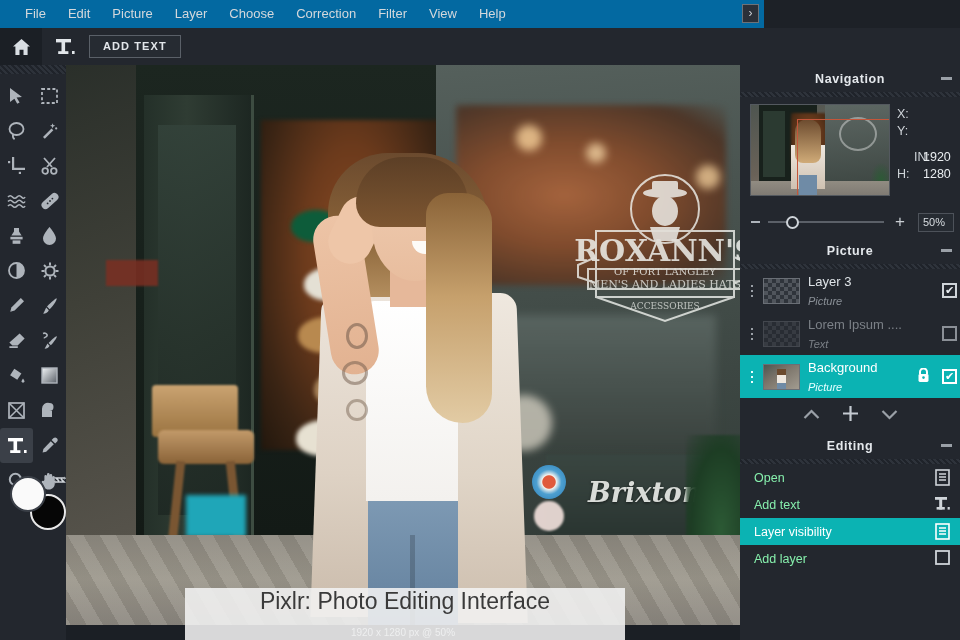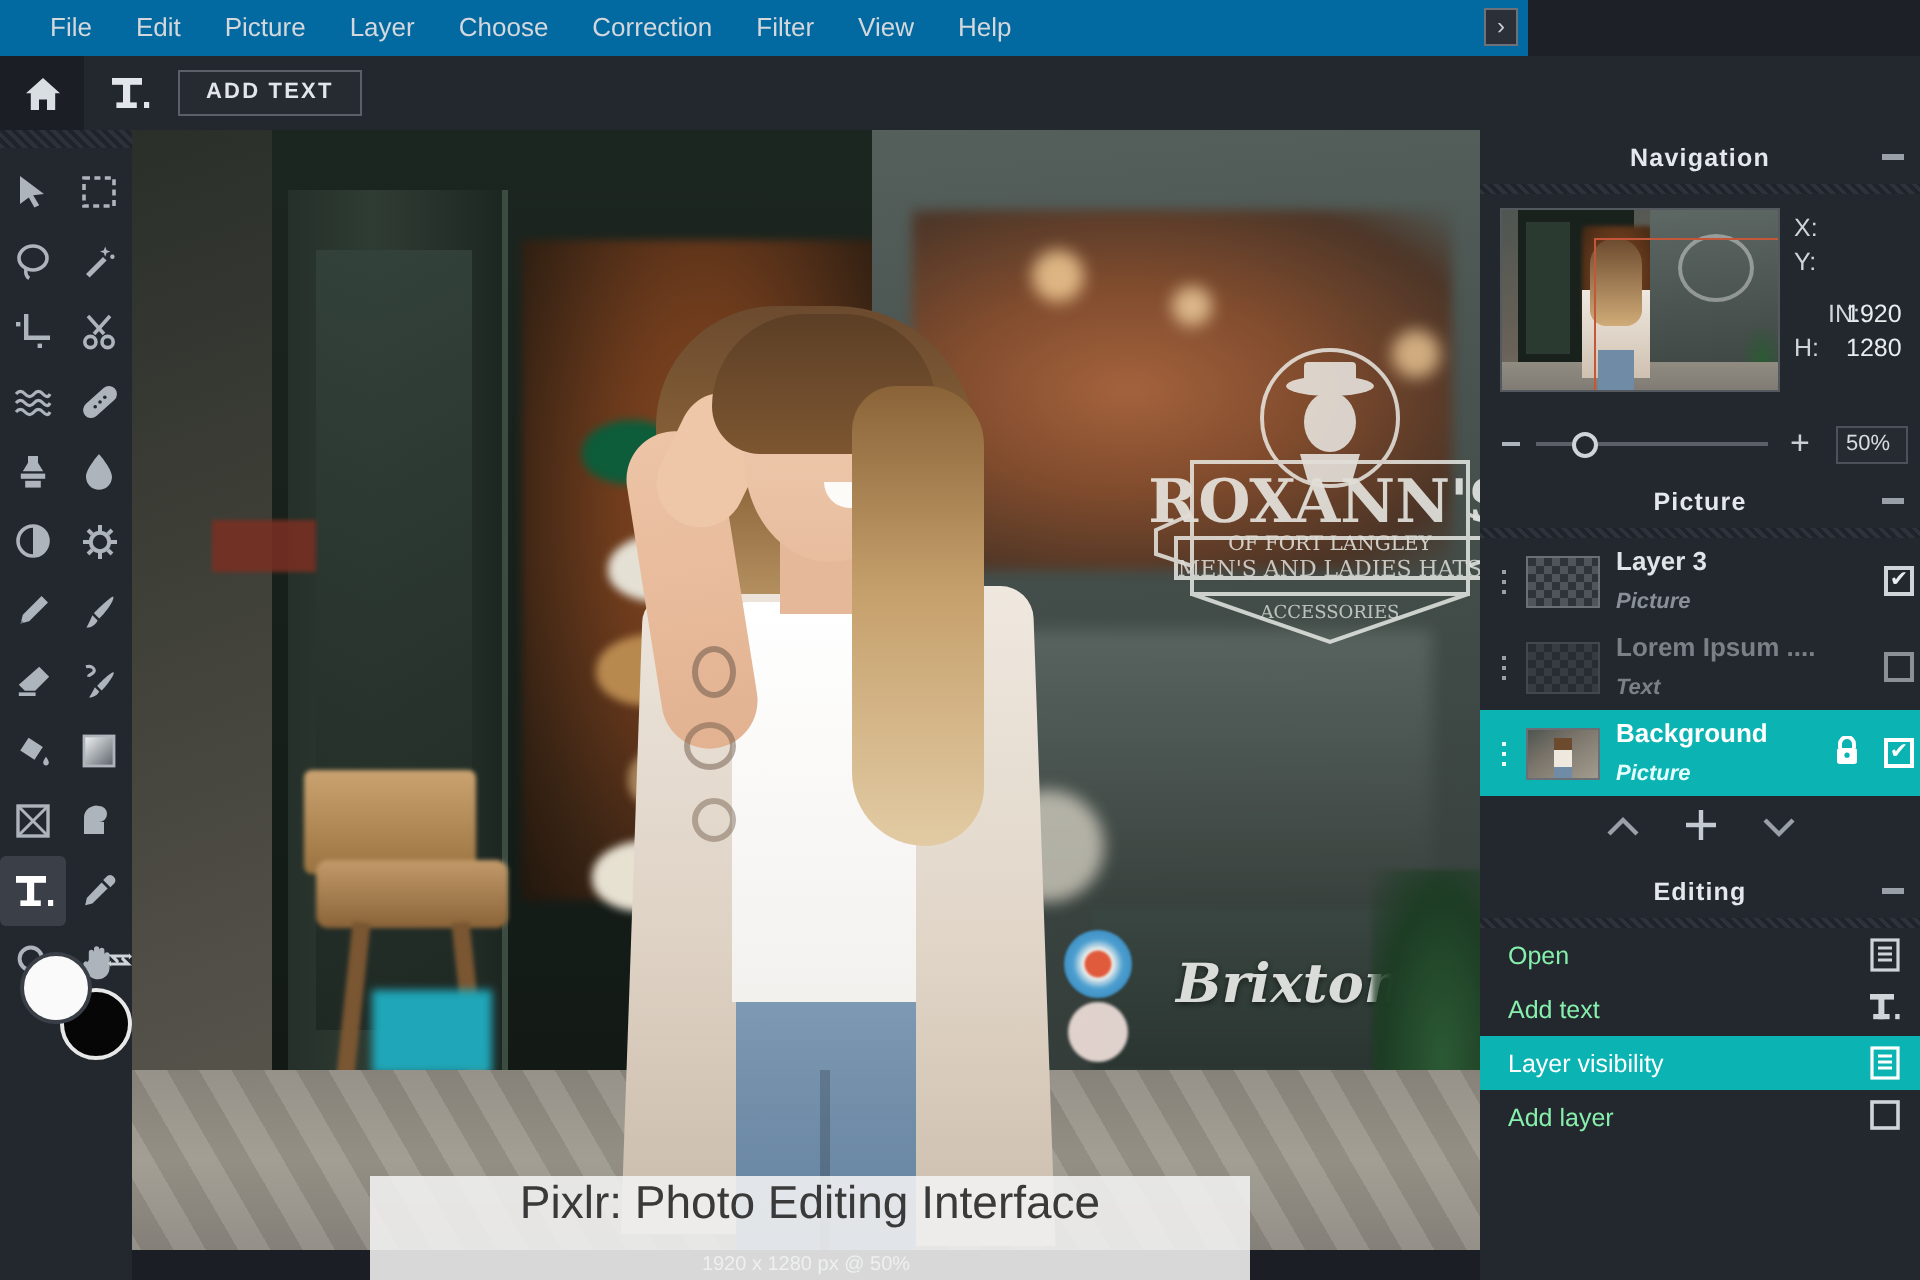--- a/index.html
+++ b/index.html
@@ -300,21 +300,21 @@
   }
   .layer-thumb.photo {
     background-image: none;
     background: linear-gradient(145deg,#4e5550 0%, #7b746a 40%, #a29c90 100%);
     position: relative; overflow: hidden;
   }
   .layer-thumb.photo::after {
     content: ""; position: absolute; left: 13px; top: 4px; width: 9px; height: 20px;
     background: linear-gradient(180deg,#6b4a2e 0 30%, #efe8df 30% 72%, #6f8ba6 72% 100%);
   }
-  .layer-text { margin-left: 8px; line-height: 1.15; font-weight: bold; }
+  .layer-text { margin-left: 8px; line-height: 1.15; }
   .layer-name { color: #dfe4e8; font-size: 13px; }
   .layer-row.selected .layer-name { color: #ffffff; }
   .layer-type { color: #8a9097; font-size: 11px; font-style: italic; }
   .layer-row.selected .layer-type { color: #e4ffff; }
   .layer-lock { position: absolute; right: 30px; top: 13px; color: #fff; }
   .layer-check {
     position: absolute; right: 3px; top: 14px; width: 15px; height: 15px;
     border: 2px solid #cfd4d9; display: flex; align-items: center; justify-content: center;
     color: #e8edf1; font-size: 11px; line-height: 11px;
   }

